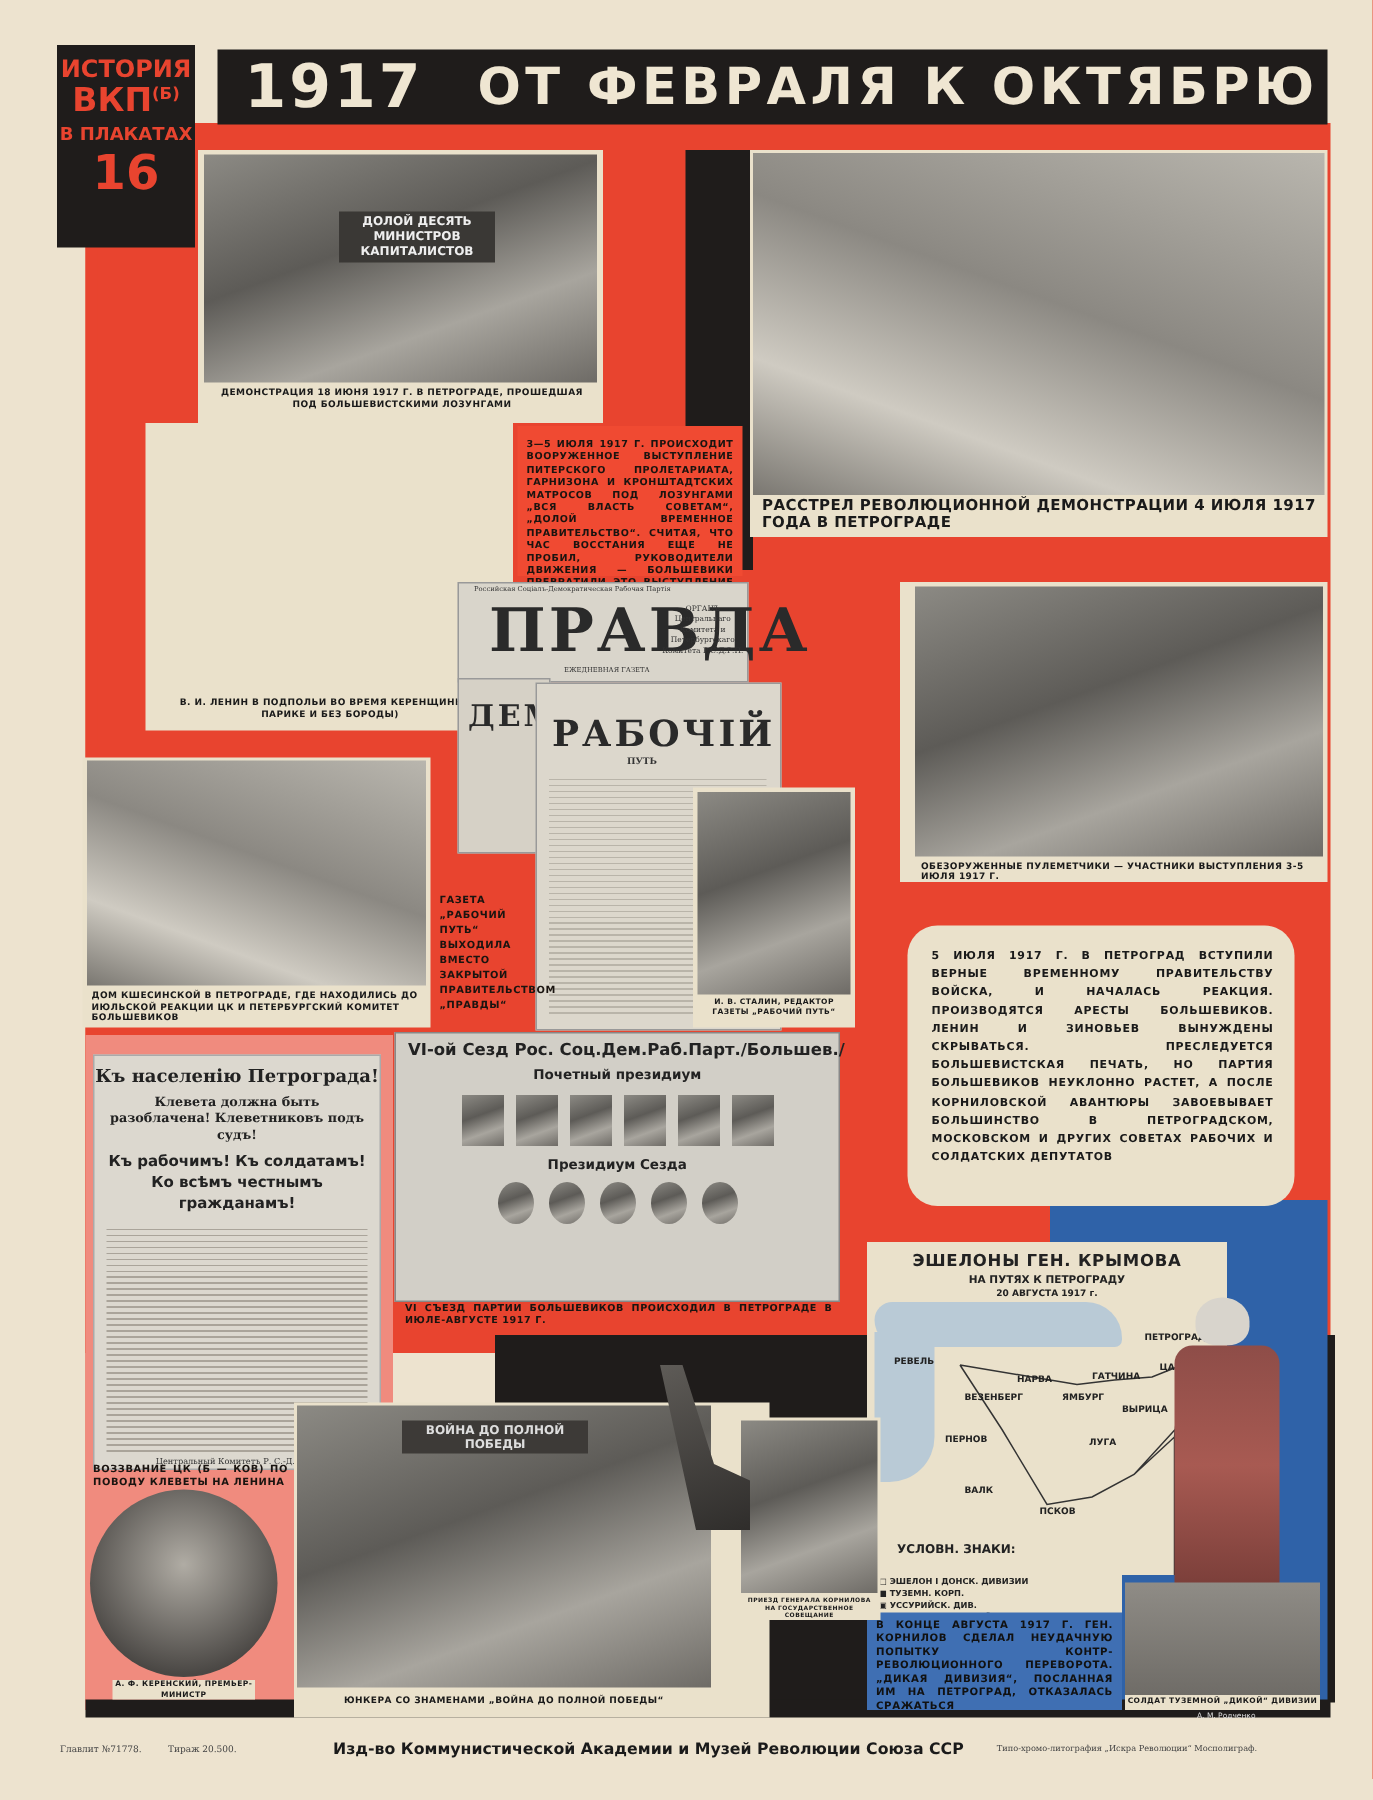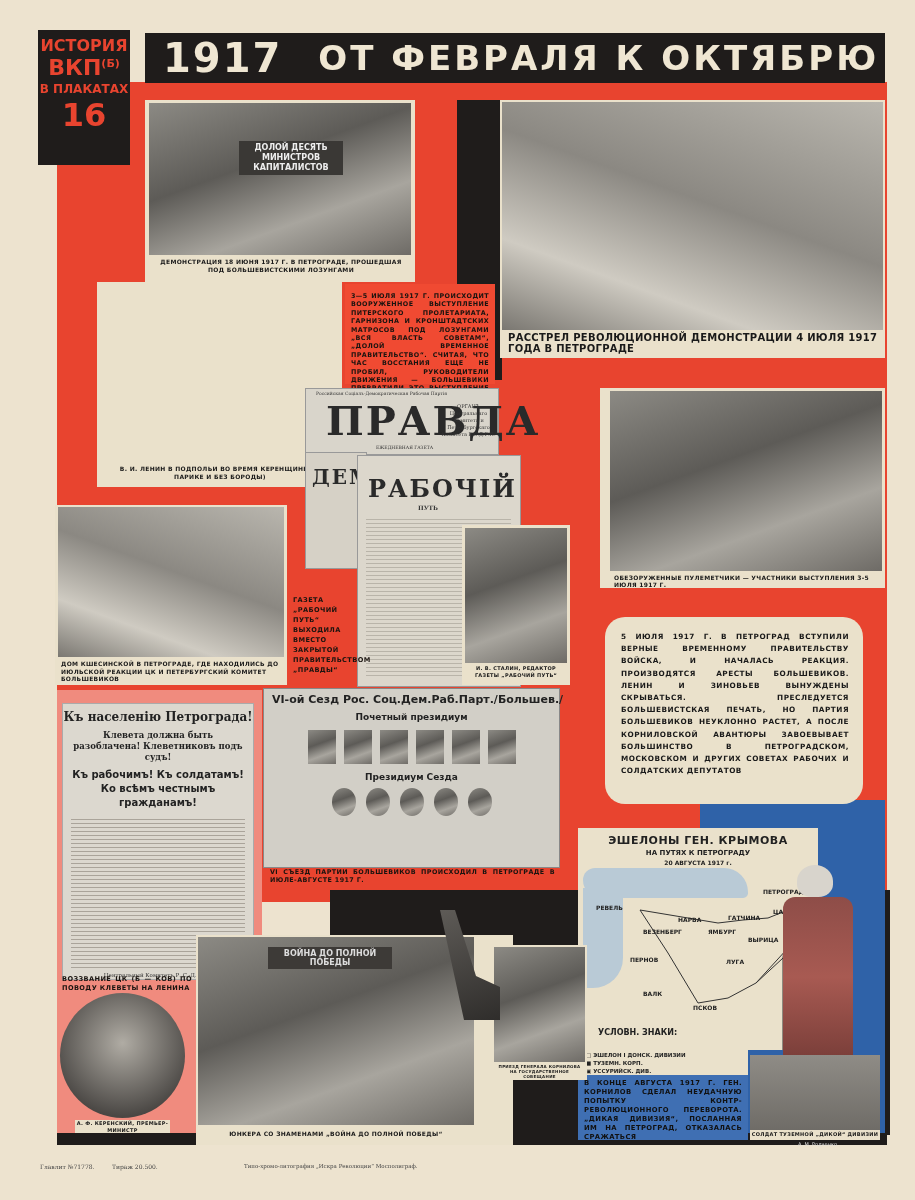--- a/index.html
+++ b/index.html
@@ -38,21 +38,21 @@
   </div>
   <div class="side-text" style="font-size:12px;margin-top:4px;">В ПЛАКАТАХ</div>
   <div class="side-text" style="font-size:32px;margin-top:4px;">16</div>
 </div>
 
 <div class="abs black" style="left:145px;top:33px;width:740px;height:50px;display:flex;align-items:center;padding-left:18px;box-sizing:border-box;">
   <span class="title-text" style="margin-right:36px;">1917</span>
   <span class="title-text" style="font-size:34px;letter-spacing:3px;">ОТ ФЕВРАЛЯ К ОКТЯБРЮ</span>
 </div>
 
-<div class="abs paper" style="left:145px;top:100px;width:270px;height:182px;">
+<div class="abs paper" style="left:132px;top:100px;width:270px;height:182px;">
   <div class="abs photo" style="left:4px;top:3px;width:262px;height:152px;">
     <div class="abs" style="left:90px;top:38px;width:100px;font-size:8px;font-weight:bold;color:#eee;background:#3a3835;padding:2px;line-height:10px;text-align:center;">ДОЛОЙ ДЕСЯТЬ МИНИСТРОВ КАПИТАЛИСТОВ</div>
   </div>
   <div class="abs caption" style="left:8px;top:158px;width:256px;text-align:center;font-size:6px;line-height:8px;">ДЕМОНСТРАЦИЯ 18 ИЮНЯ 1917 г. В ПЕТРОГРАДЕ, ПРОШЕДШАЯ ПОД БОЛЬШЕВИСТСКИМИ ЛОЗУНГАМИ</div>
 </div>
 
 <div class="abs paper" style="left:500px;top:100px;width:385px;height:258px;">
   <div class="abs photo2" style="left:2px;top:2px;width:381px;height:228px;"></div>
   <div class="abs caption" style="left:8px;top:232px;width:370px;font-size:10px;line-height:11px;">РАССТРЕЛ РЕВОЛЮЦИОННОЙ ДЕМОНСТРАЦИИ 4 ИЮЛЯ 1917 ГОДА В ПЕТРОГРАДЕ</div>
 </div>
@@ -194,14 +194,15 @@
   <div class="abs photo" style="left:2px;top:2px;width:91px;height:115px;"></div>
   <div class="abs caption" style="left:3px;top:119px;width:89px;text-align:center;font-size:4px;line-height:5px;">ПРИЕЗД ГЕНЕРАЛА КОРНИЛОВА НА ГОСУДАРСТВЕННОЕ СОВЕЩАНИЕ</div>
 </div>
 <div class="abs" style="left:440px;top:910px;width:60px;height:110px;background:linear-gradient(160deg,#5e5b57,#2f2d2b);clip-path:polygon(0 0,25% 0,60% 60%,100% 70%,100% 100%,40% 100%);"></div>
 
 <div class="abs" style="left:755px;top:1141px;width:125px;font-size:5px;color:#ddd;text-align:center;">А. М. Родченко</div>
 
 <div class="abs" style="left:40px;top:1158px;width:850px;height:16px;display:flex;align-items:center;">
   <span style="font-family:'DejaVu Serif',serif;font-size:6px;color:#444;width:72px;">Главлит №71778.</span>
   <span style="font-family:'DejaVu Serif',serif;font-size:6px;color:#444;width:110px;">Тираж 20.500.</span>
+  <span style="font-weight:bold;font-size:10.5px;color:#1a1a1a;white-space:nowrap;">Изд-во Коммунистической Академии и Музей Революции Союза ССР</span>
   <span style="font-family:'DejaVu Serif',serif;font-size:5.5px;color:#444;margin-left:22px;white-space:nowrap;">Типо-хромо-литография „Искра Революции“ Мосполиграф.</span>
 </div>
 
 </body></html>

